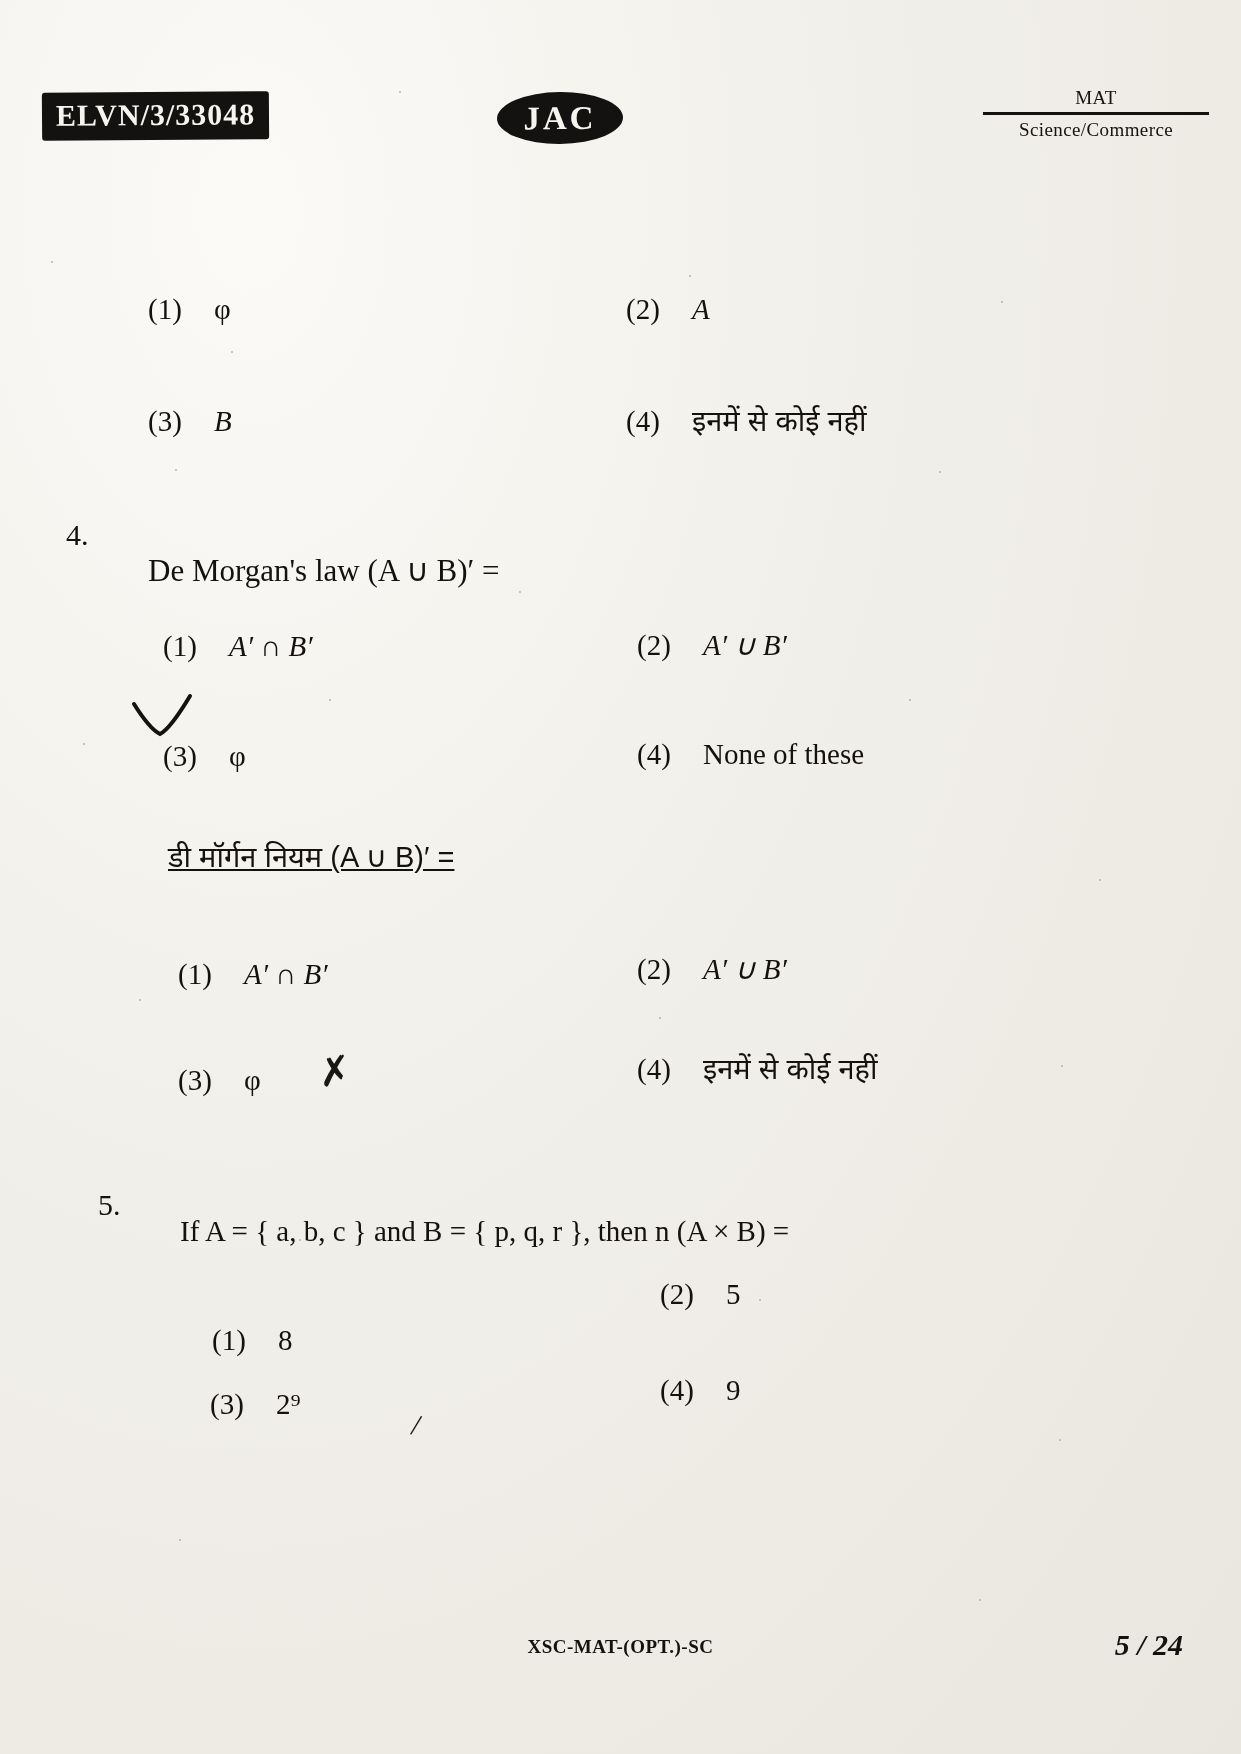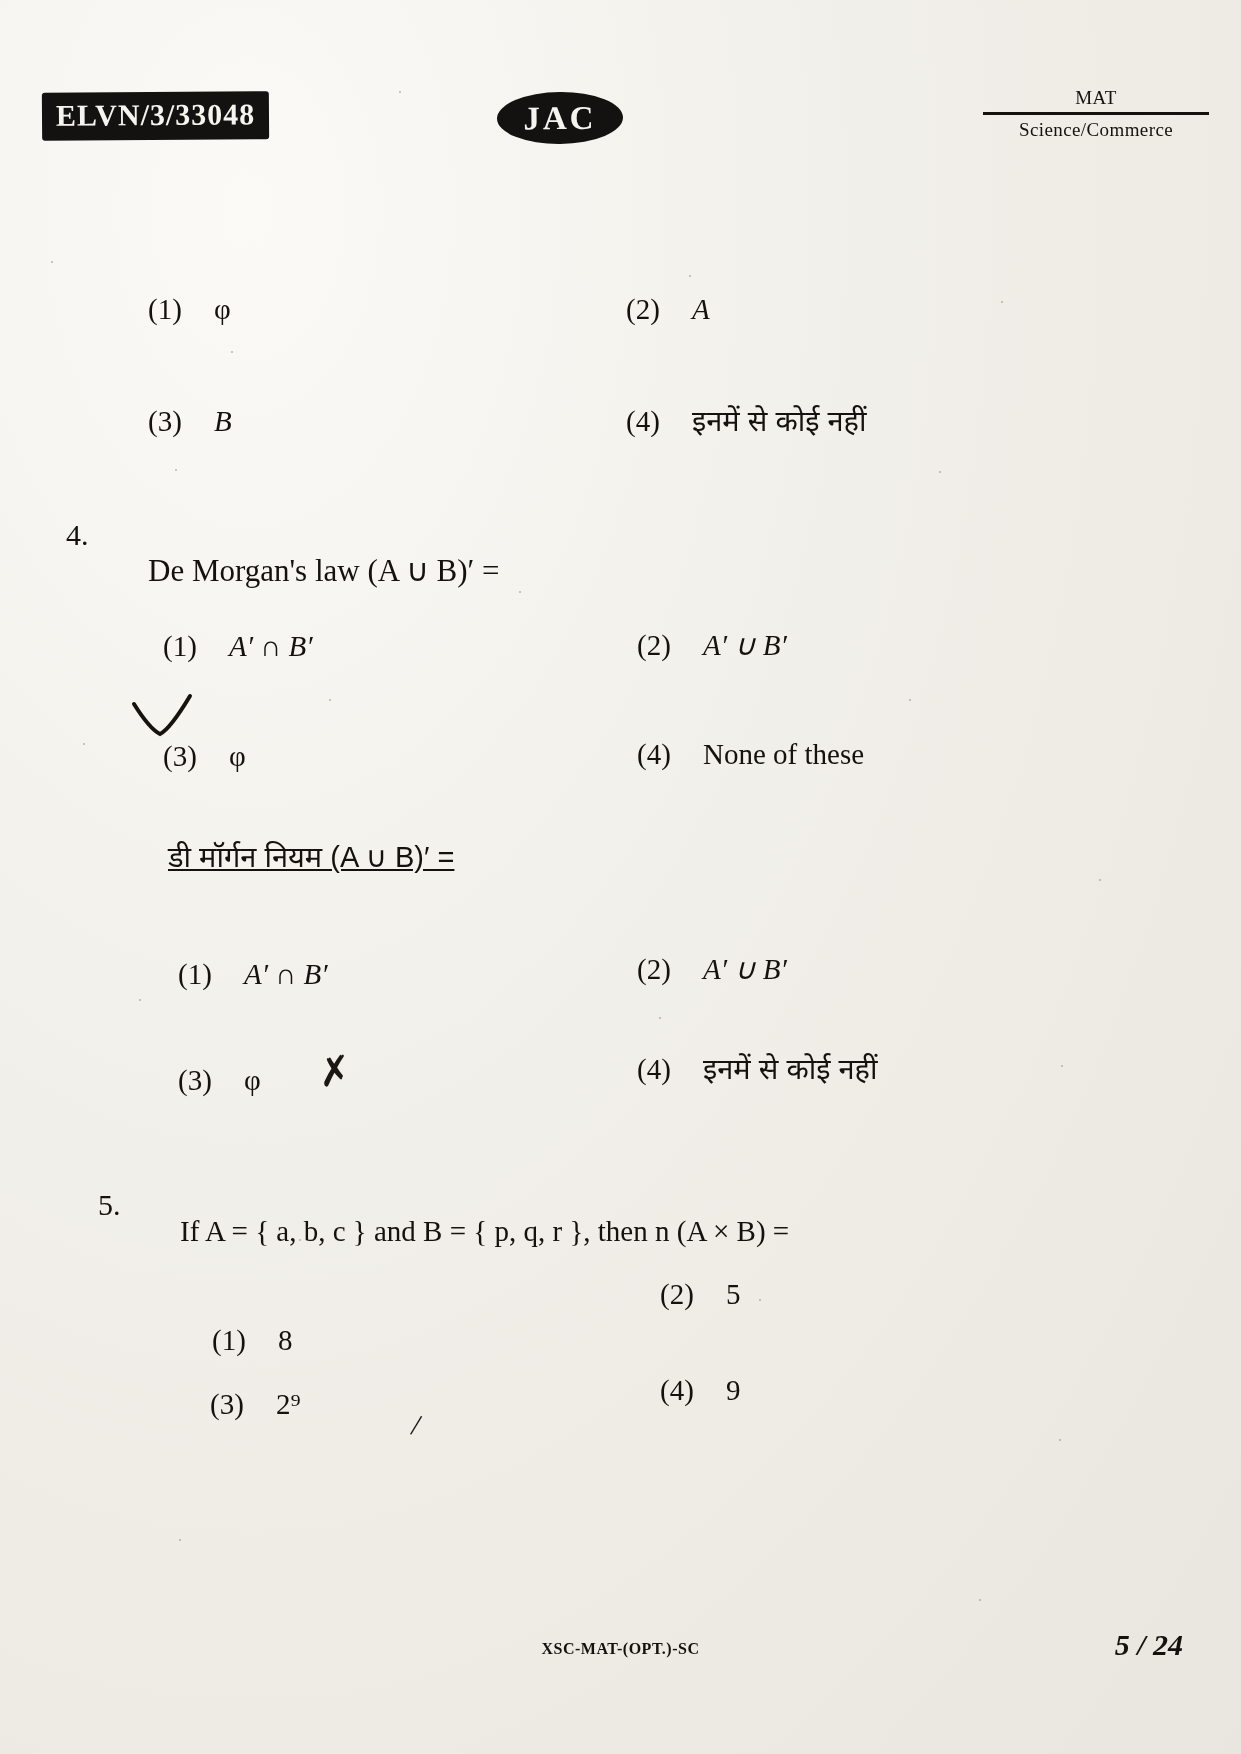--- a/index.html
+++ b/index.html
@@ -130,21 +130,21 @@
   .opt .valn { font-style: normal; }
 
   
   .footer-center {
     position: absolute;
     left: 0;
     width: 100%;
     bottom: 96px;
     text-align: center;
     font-weight: bold;
-    font-size: 16px;
+    font-size: 19px;
     letter-spacing: .5px;
   }
   .footer-page {
     position: absolute;
     right: 58px;
     bottom: 92px;
     font-size: 30px;
     font-style: italic;
     font-weight: bold;
   }

